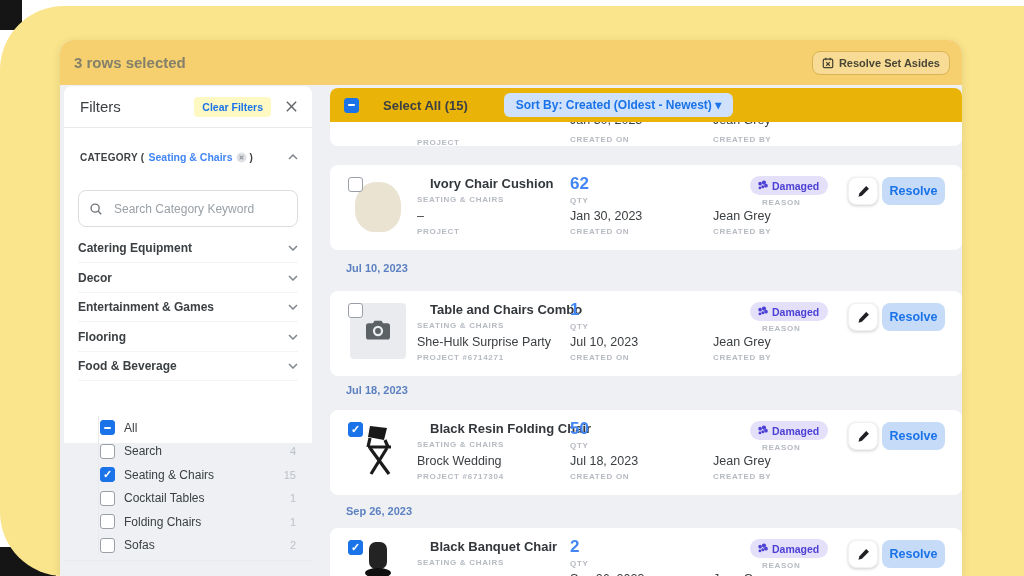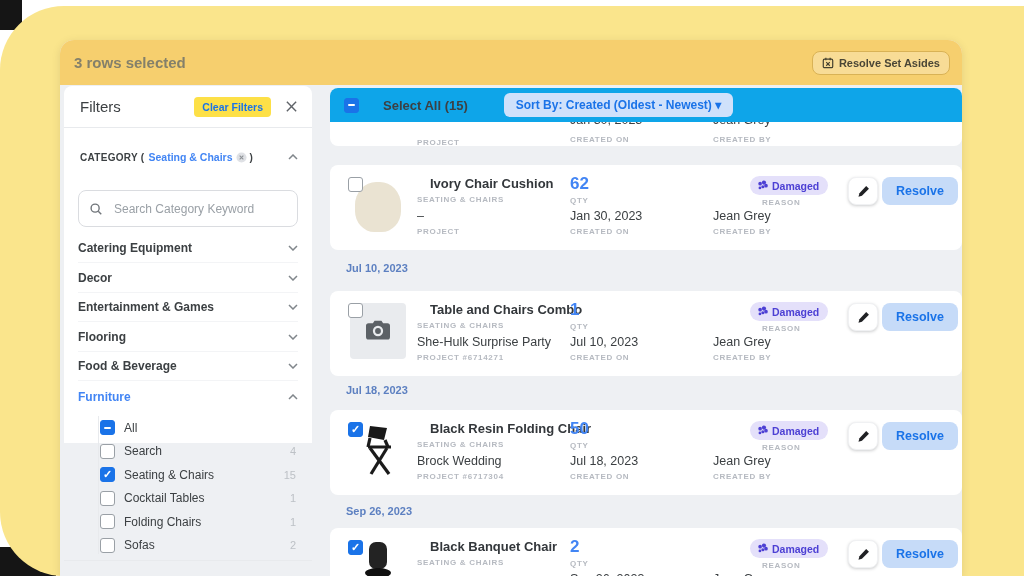--- a/index.html
+++ b/index.html
@@ -15,21 +15,21 @@
   
   .window{position:absolute;left:60px;top:40px;width:902px;height:536px;background:#eef0f3;border-radius:14px 14px 0 0;overflow:hidden;box-shadow:0 2px 10px rgba(0,0,0,.10);}
   .band{position:absolute;left:0;top:0;right:0;height:45px;background:#f6cf6e;display:flex;align-items:center;justify-content:space-between;padding:0 12px 0 14px;}
   .band-title{font-size:15px;font-weight:700;color:#84806a;}
   .band-btn{display:flex;align-items:center;gap:5px;background:rgba(255,255,255,.28);border:1.5px solid #d9b255;border-radius:8px;padding:5px 9px;font-size:11px;font-weight:700;color:#4a4636;cursor:pointer;}
 
   
   .sidebar{position:absolute;left:4px;top:46px;width:248px;height:357px;background:#fff;border-radius:8px 8px 0 0;}
   .sb-head{position:absolute;left:0;top:0;right:0;height:42px;display:flex;align-items:center;padding:0 12px 0 16px;border-bottom:1px solid #e8eaed;}
   .sb-title{font-size:15px;color:#3c4043;flex:0 0 auto;}
-  .sb-clear{margin-left:auto;background:#fde047;color:#1a73e8;font-size:10.5px;font-weight:700;border:none;border-radius:4px;padding:4px 8px;cursor:pointer;}
+  .sb-clear{margin-left:auto;background:#fef9c3;color:#1a73e8;font-size:10.5px;font-weight:700;border:none;border-radius:4px;padding:4px 8px;cursor:pointer;}
   .sb-x{margin-left:12px;background:none;border:none;padding:2px;cursor:pointer;display:flex;}
   .cat-row{position:absolute;left:0;top:56px;right:0;height:30px;display:flex;align-items:center;padding:0 14px 0 16px;}
   .cat-label{font-size:10px;font-weight:700;color:#3c4043;letter-spacing:.3px;}
   .cat-chip{font-size:10.5px;font-weight:700;color:#4285f4;margin:0 3px 0 4px;}
   .cat-x{display:flex;margin-right:3px;}
   .cat-chev{margin-left:auto;display:flex;}
   .search{position:absolute;left:14px;right:14px;top:104px;height:37px;border:1px solid #dadce0;border-radius:8px;background:#fff;display:flex;align-items:center;padding:0 10px;gap:9px;}
   .search input{border:none;outline:none;font-size:12px;color:#3c4043;width:100%;background:transparent;}
   .search input::placeholder{color:#9aa0a6;}
   .parent{position:absolute;left:14px;right:14px;height:29px;display:flex;align-items:center;border-bottom:1px solid #f3f4f6;cursor:pointer;}
@@ -43,21 +43,21 @@
   .sb-divider{position:absolute;left:0;right:0;top:474px;height:1px;background:#e8eaed;}
 
   
   .cb{display:inline-block;width:15px;height:15px;border:1.6px solid #9aa0a6;border-radius:3px;background:#fff;position:relative;flex:0 0 auto;cursor:pointer;}
   .cb.checked,.cb.indeterminate{background:#1a73e8;border-color:#1a73e8;}
   .cb.checked::after{content:"✓";position:absolute;left:0;top:0;width:100%;height:100%;color:#fff;font-size:11px;font-weight:700;line-height:13px;text-align:center;}
   .cb.indeterminate::after{content:"";position:absolute;left:3px;right:3px;top:5.5px;height:2.4px;background:#fff;border-radius:1px;}
 
   
   .toolbar-card{position:absolute;left:270px;top:48px;width:632px;height:58px;background:#fff;border-radius:8px;overflow:hidden;}
-  .tb-strip{position:absolute;left:0;top:0;right:0;height:34px;background:#0ea5e9;z-index:2;display:flex;align-items:center;padding:0 14px;gap:12px;}
+  .tb-strip{position:absolute;left:0;top:0;right:0;height:34px;background:#eab308;z-index:2;display:flex;align-items:center;padding:0 14px;gap:12px;}
   .tb-select{font-size:13px;font-weight:700;color:#3c4043;margin-left:12px;}
   .sort-pill{margin-left:24px;background:#cfe1fb;color:#1a73e8;font-size:12px;font-weight:700;border:none;border-radius:6px;height:24px;padding:0 12px;cursor:pointer;}
 
   .row{position:absolute;left:270px;width:632px;height:85px;background:#fff;border-radius:8px;}
   .abs{position:absolute;}
   .mini{font-size:8px;font-weight:700;letter-spacing:.7px;color:#b6bac1;}
   .r-cbx{position:absolute;left:18px;top:12px;z-index:2;}
   .thumb{position:absolute;left:20px;top:12px;width:56px;height:56px;border-radius:4px;background:#fff;display:flex;align-items:center;justify-content:center;overflow:hidden;}
   .thumb.gray{background:#e9ebee;}
   .cushion{width:46px;height:50px;background:#eae3d2;border-radius:46% 46% 42% 42%;margin-top:4px;}
@@ -67,21 +67,21 @@
   .r-plabel{left:87px;top:62px;}
   .r-qty{left:240px;top:9px;font-size:17px;font-weight:600;color:#4285f4;}
   .r-qtylabel{left:240px;top:31px;}
   .r-date{left:240px;top:44px;font-size:12.5px;color:#3c4043;}
   .r-datelabel{left:240px;top:62px;}
   .r-badge{left:420px;top:11px;height:19px;display:flex;align-items:center;gap:4px;background:#e4e0fa;color:#4d40d4;border-radius:10px;padding:0 9px 0 7px;font-size:10.5px;font-weight:700;}
   .r-reason{left:432px;top:33px;}
   .r-name{left:383px;top:44px;font-size:12.5px;color:#3c4043;}
   .r-namelabel{left:383px;top:62px;}
   .pencil{position:absolute;left:518px;top:12px;width:30px;height:28px;background:#fff;border:1px solid #f0f1f3;border-radius:8px;box-shadow:0 1px 3px rgba(60,64,67,.25);cursor:pointer;display:flex;align-items:center;justify-content:center;}
-  .resolve{position:absolute;left:552px;top:12px;width:76px;height:28px;background:#c6dbf8;color:#1a73e8;font-size:12.5px;font-weight:700;border:none;border-radius:8px;cursor:pointer;}
+  .resolve{position:absolute;left:552px;top:12px;width:63px;height:28px;background:#c6dbf8;color:#1a73e8;font-size:12.5px;font-weight:700;border:none;border-radius:8px;cursor:pointer;}
   .group-date{position:absolute;left:286px;font-size:11px;font-weight:600;color:#5d80c1;}
 </style>
 </head>
 <body>
 
 <div id="stage">
   <div class="notch notch-top"></div>
   <div class="notch notch-bottom"></div>
   <div class="yellow-blob"></div>
 
@@ -170,28 +170,20 @@
         <span class="chev">
             <svg viewBox="0 0 10 6" width="10" height="6">
               <path d="M1 1l4 4 4-4" fill="none" stroke="#80868b" stroke-width="1.5"></path>
             </svg>
           </span>
       </div>
       <div class="parent" style="top:236.5px">
         <span class="plabel">Flooring</span>
         <span class="chev">
             <svg viewBox="0 0 10 6" width="10" height="6">
-              <path d="M1 1l4 4 4-4" fill="none" stroke="#80868b" stroke-width="1.5"></path>
-            </svg>
-          </span>
-      </div>
-      <div class="parent expanded" style="top:296px;border-bottom:none;">
-        <span class="plabel">Furniture</span>
-        <span class="chev">
-            <svg viewBox="0 0 10 6" width="10" height="6" style="transform:rotate(180deg)">
               <path d="M1 1l4 4 4-4" fill="none" stroke="#80868b" stroke-width="1.5"></path>
             </svg>
           </span>
       </div>
 
       <div class="guide"></div>
 
       <div class="child" style="top:330px">
         <span class="cb indeterminate"></span>
         <span class="clabel">All</span>

